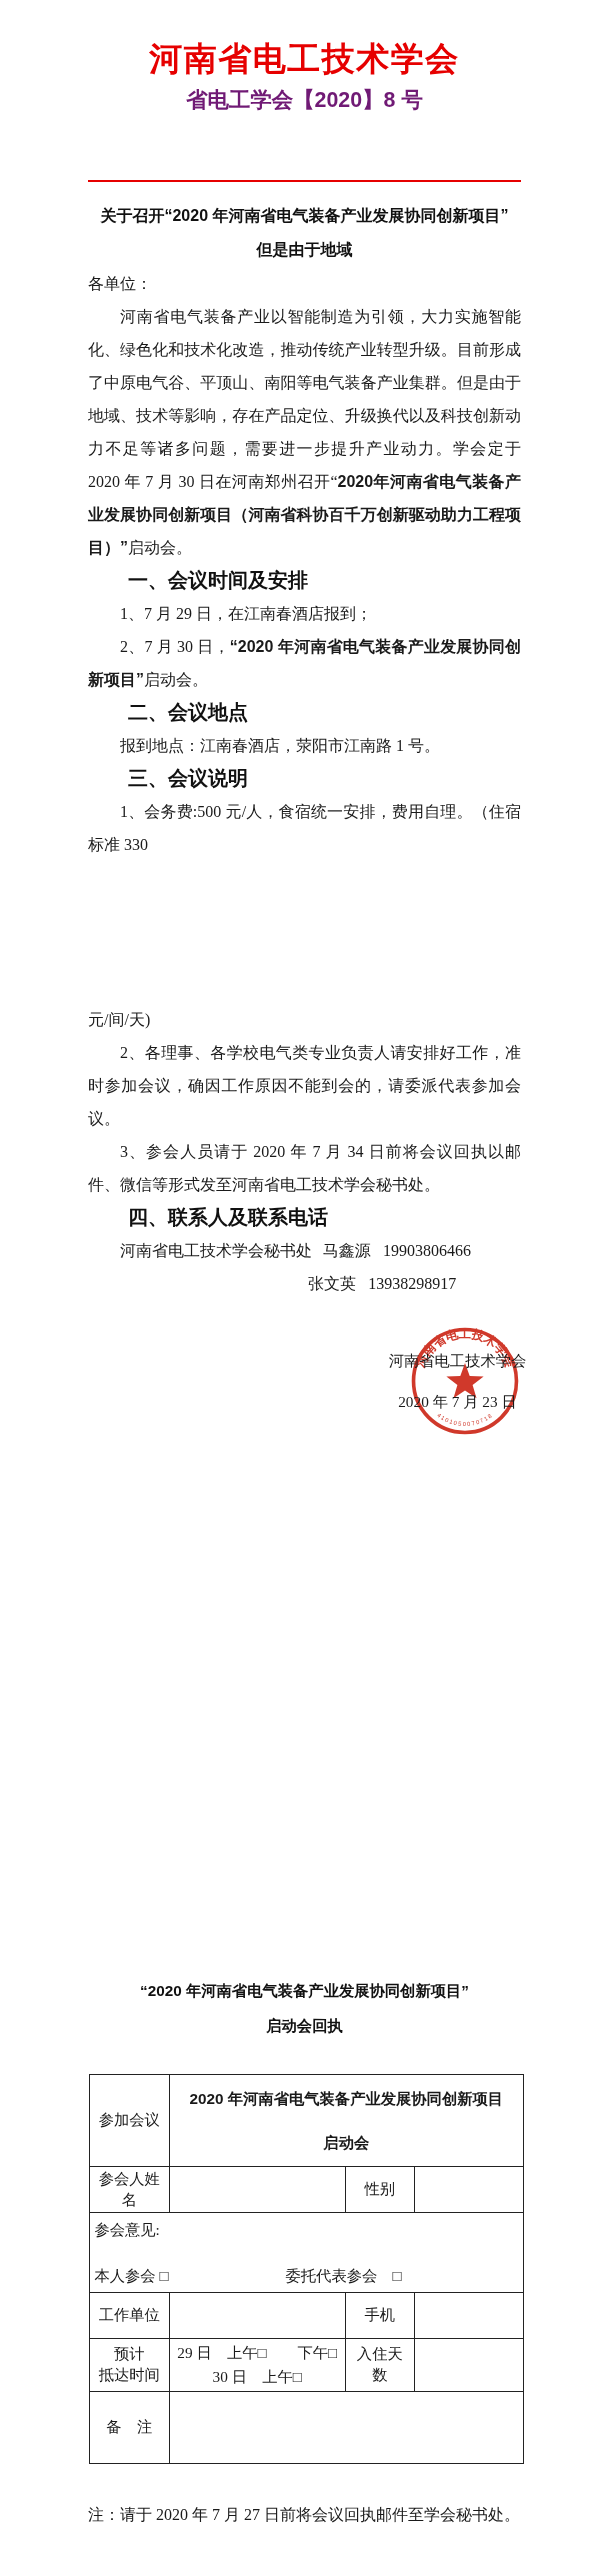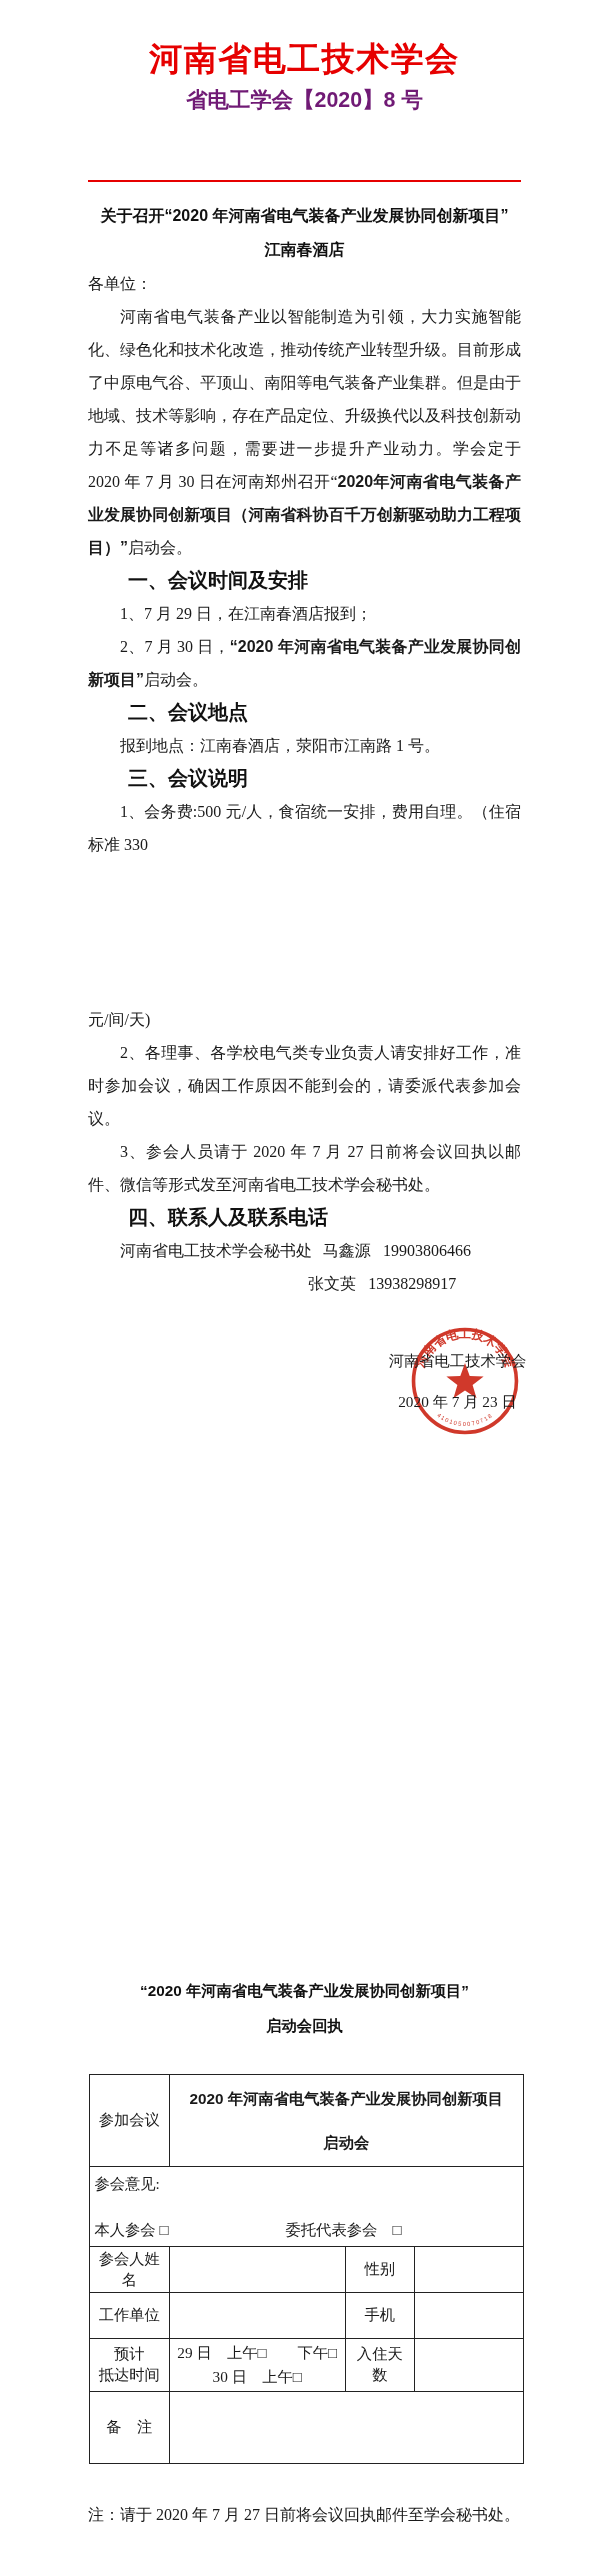--- a/index.html
+++ b/index.html
@@ -77,42 +77,42 @@
 
 <div class="page">
   <div class="content">
 
     <div class="org-title hei">河南省电工技术学会</div>
     <div class="doc-number hei">省电工学会【2020】8 号</div>
     <hr class="red-line">
 
     <div class="doc-title hei">
       <div>关于召开“2020 年河南省电气装备产业发展协同创新项目”</div>
-      <div>江南春酒店</div>
+      <div>但是由于地域</div>
     </div>
 
     <p class="body-line">各单位：</p>
 
     <p class="para"><span>河南省电气装备产业以智能制造为引领，大力实施智能化、绿色化和技术化改造，推动传统产业转型升级。目前形成了中原电气谷、平顶山、南阳等电气装备产业集群。但是由于地域、技术等影响，存在产品定位、升级换代以及科技创新动力不足等诸多问题，需要进一步提升产业动力。学会定于 2020 年 7 月 30 日在河南郑州召开“</span><span class="hei">2020年河南省电气装备产业发展协同创新项目（河南省科协百千万创新驱动助力工程项目）”</span><span>启动会。</span></p>
 
     <p class="sec-heading hei">一、会议时间及安排</p>
     <p class="body-line indent">1、7 月 29 日，在江南春酒店报到；</p>
     <p class="para"><span>2、7 月 30 日，</span><span class="hei">“2020 年河南省电气装备产业发展协同创新项目”</span><span>启动会。</span></p>
 
     <p class="sec-heading hei">二、会议地点</p>
     <p class="body-line indent">报到地点：江南春酒店，荥阳市江南路 1 号。</p>
 
     <p class="sec-heading hei">三、会议说明</p>
     <p class="para">1、会务费:500 元/人，食宿统一安排，费用自理。（住宿标准 330</p>
 
     <div class="page-gap"></div>
 
     <p class="body-line">元/间/天)</p>
     <p class="para">2、各理事、各学校电气类专业负责人请安排好工作，准时参加会议，确因工作原因不能到会的，请委派代表参加会议。</p>
-    <p class="para">3、参会人员请于 2020 年 7 月 27 日前将会议回执以邮件、微信等形式发至河南省电工技术学会秘书处。</p>
+    <p class="para">3、参会人员请于 2020 年 7 月 34 日前将会议回执以邮件、微信等形式发至河南省电工技术学会秘书处。</p>
 
     <p class="sec-heading hei">四、联系人及联系电话</p>
     <p class="body-line indent"><span>河南省电工技术学会秘书处</span><span style="margin-left:10.7px">马鑫源</span><span style="margin-left:12.2px">19903806466</span></p>
     <p class="body-line contact-line2"><span>张文英</span><span style="margin-left:12.2px">13938298917</span></p>
 
     <div class="sign-seal-block">
       <svg class="seal-svg" viewBox="0 0 160 160">
         <circle cx="80" cy="80" r="71" fill="none" stroke-width="5" stroke="#d0392b"></circle>
         <path id="sealTopArc" d="M 22,95.5 A 60,60 0 1 1 138,95.5" fill="none"></path>
         <path id="sealBottomArc" d="M 40,127.5 A 62,62 0 0 0 120,127.5" fill="none"></path>
@@ -143,34 +143,34 @@
           <col style="width:109px">
       </colgroup>
       <tbody>
           <tr style="height:79px">
         <td>参加会议</td>
         <td colspan="3" class="hei attend-title">
           <div>2020 年河南省电气装备产业发展协同创新项目</div>
           <div>启动会</div>
         </td>
       </tr>
+      <tr style="height:45px">
+        <td>参会人姓名</td>
+        <td></td>
+        <td>性别</td>
+        <td></td>
+      </tr>
       <tr style="height:80px">
         <td colspan="4" class="opinion-cell">
           <div class="opinion-label">参会意见:</div>
           <div class="checkbox-row">
             <span>本人参会 □</span>
             <span class="delegate-span">委托代表参会　□</span>
           </div>
         </td>
-      </tr>
-      <tr style="height:45px">
-        <td>参会人姓名</td>
-        <td></td>
-        <td>性别</td>
-        <td></td>
       </tr>
       <tr style="height:46px">
         <td>工作单位</td>
         <td></td>
         <td>手机</td>
         <td></td>
       </tr>
       <tr style="height:53px">
         <td>
           <div>预计</div>

